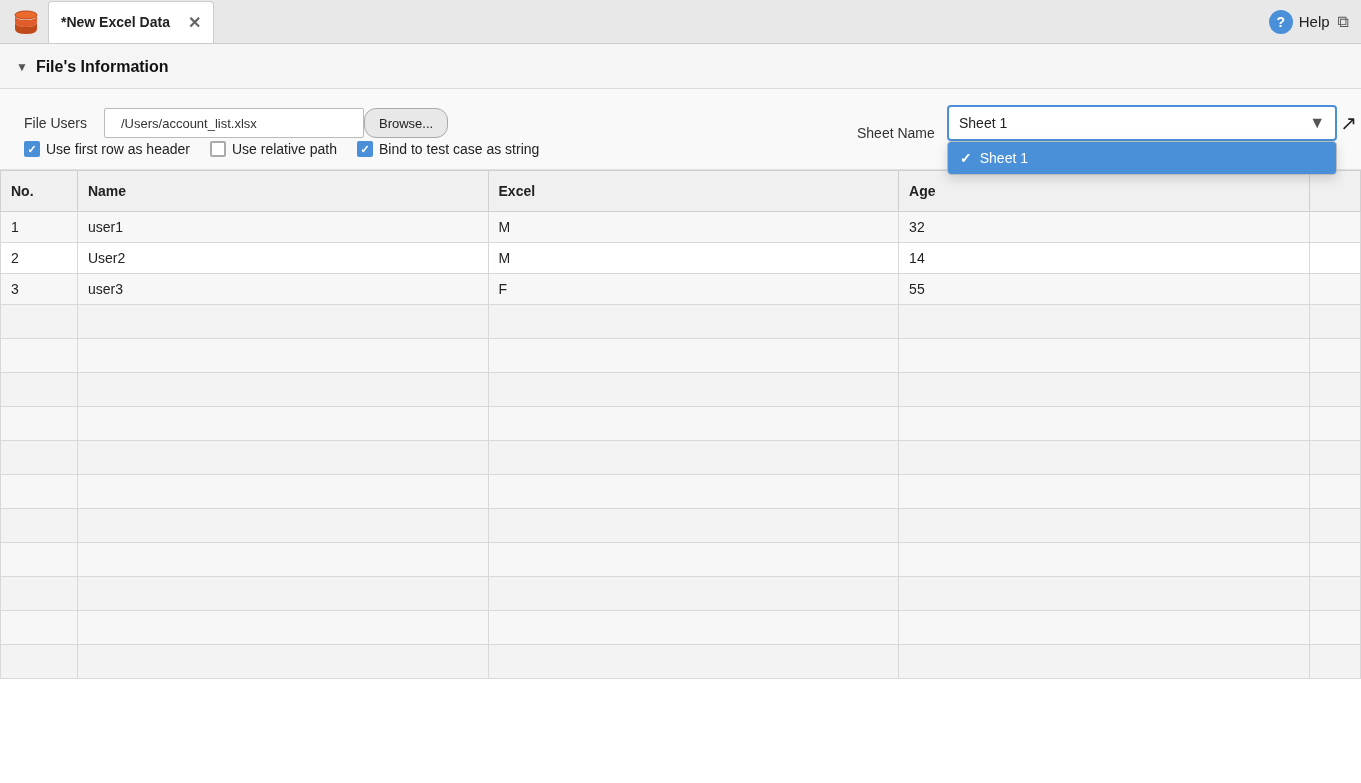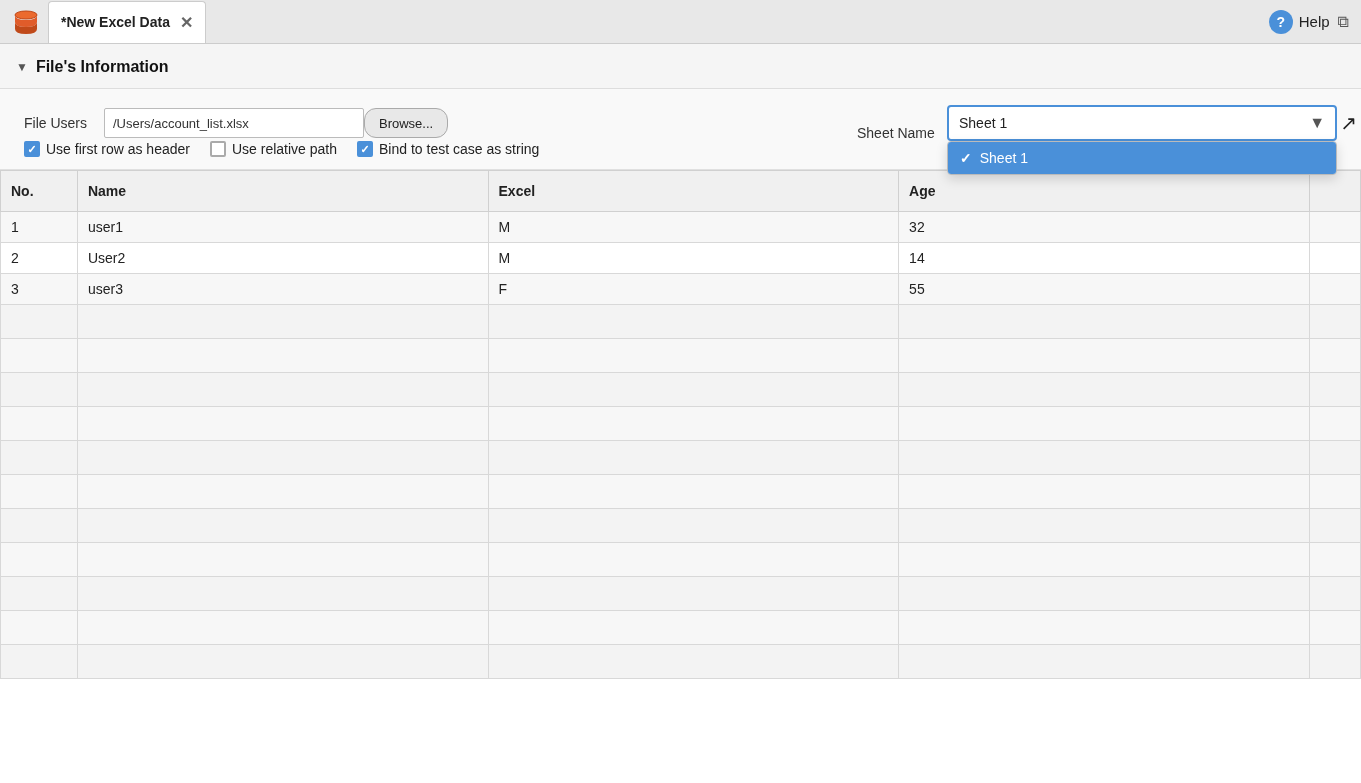--- a/index.html
+++ b/index.html
@@ -28,21 +28,21 @@
       align-items: center;
       gap: 8px;
     }
     .db-icon {
       width: 28px;
       height: 28px;
     }
     .title-tab {
       display: flex;
       align-items: center;
-      gap: 10px;
+      gap: 18px;
       background: white;
       border: 1px solid #ccc;
       border-bottom: none;
       border-radius: 4px 4px 0 0;
       padding: 11px 12px;
       font-weight: 600;
       font-size: 14px;
     }
     .close-x {
       font-size: 16px;
@@ -117,21 +117,21 @@
       position: relative;
     }
     .label-text {
       font-size: 14px;
       color: #333;
       min-width: 80px;
     }
     .file-input {
       border: 1px solid #bbb;
       background: white;
-      padding: 5px 8px;
+      padding: 5px 16px;
       font-size: 13px;
       width: 260px;
       height: 30px;
       border-radius: 2px;
       color: #333;
     }
     .browse-btn {
       border: 1px solid #aaa;
       background: #e8e8e8;
       padding: 4px 14px;

